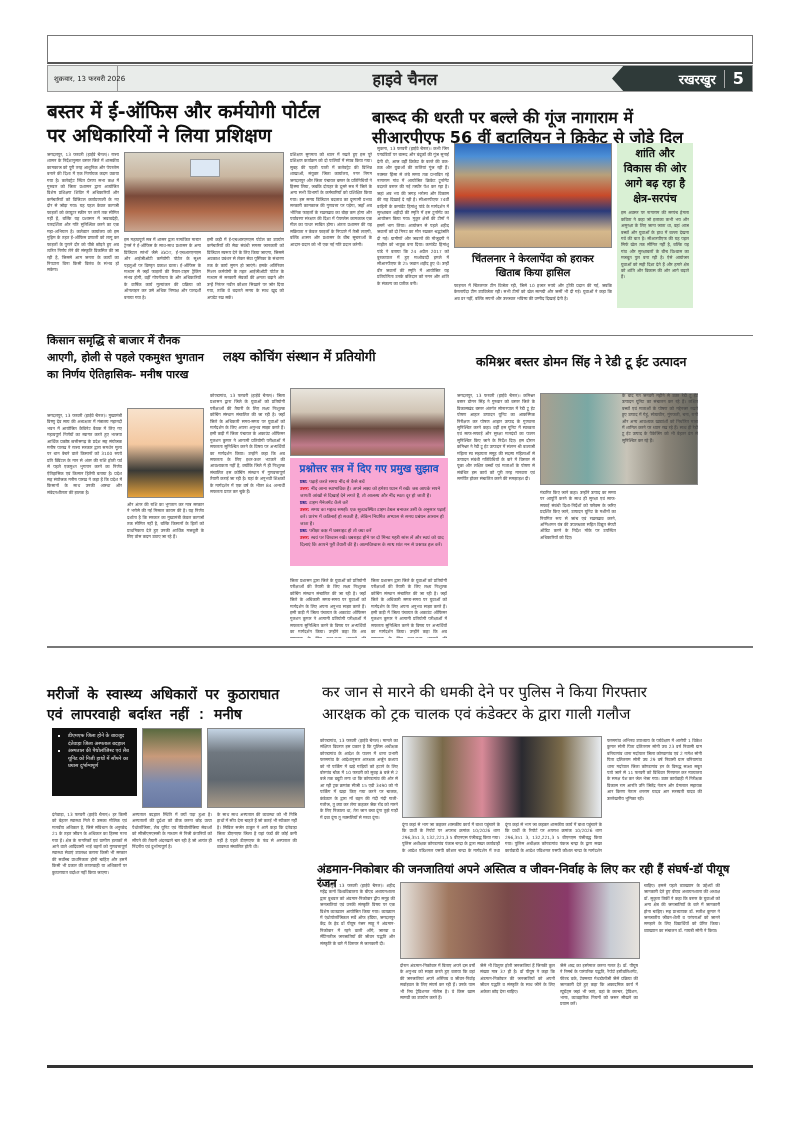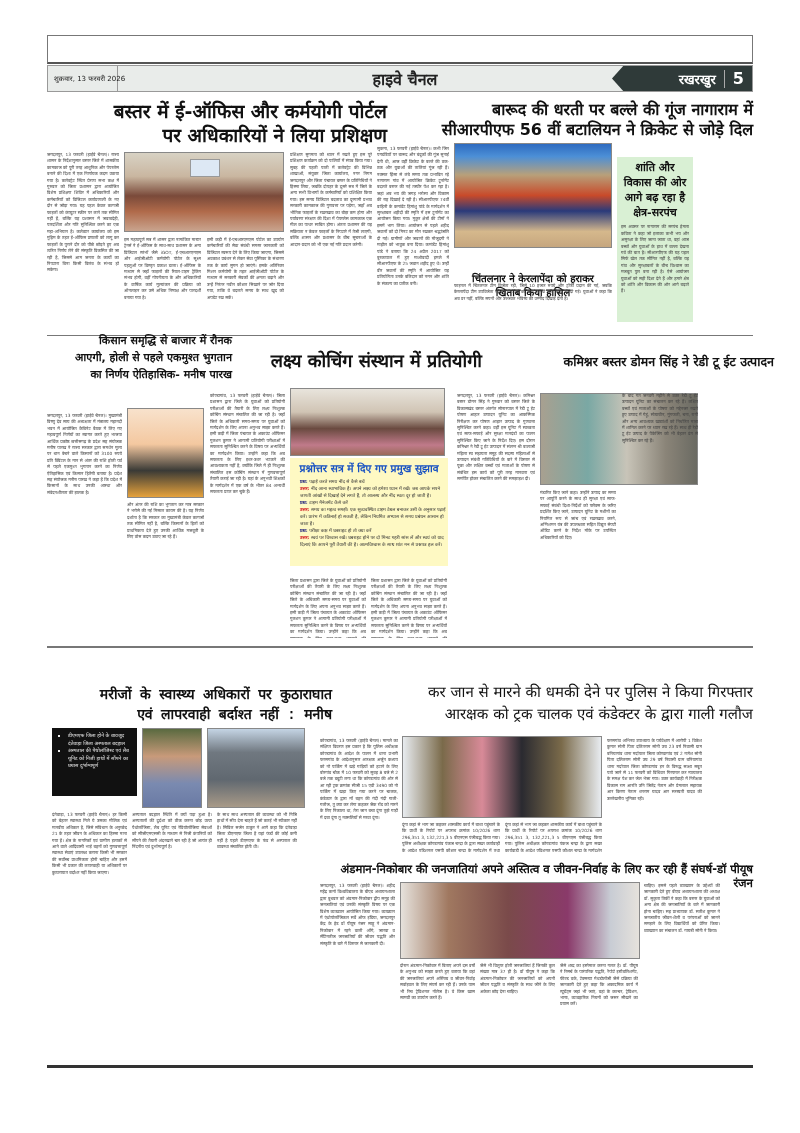--- a/index.html
+++ b/index.html
@@ -6,28 +6,28 @@
   html, body { width: 800px; height: 1133px; background: #ffffff; overflow: hidden; }
   body { font-family: "DejaVu Sans", sans-serif; color: #222; position: relative; }
   .page { position: absolute; left: 47px; top: 0; width: 706px; height: 1133px; }
   .top-box { position: absolute; left: 0; top: 35px; width: 706px; height: 29px; border: 1px solid #777; border-bottom: 2px solid #555; background: #fff; }
   .header { position: absolute; left: 0; top: 65px; width: 706px; height: 27px; background: #e9ecea; border: 1px solid #999; display: flex; align-items: center; }
   .hdr-date { width: 70px; font-size: 7px; padding-left: 6px; border-right: 1px solid #999; height: 100%; display: flex; align-items: center; white-space: nowrap; }
   .hdr-title { flex: 1; text-align: center; font-weight: bold; font-size: 16px; padding-right: 60px; }
   .hdr-right { position: absolute; right: 0; top: 0; height: 100%; width: 140px; background: #2f3a39; clip-path: polygon(8% 0, 100% 0, 100% 100%, 8% 100%, 0 50%); display: flex; align-items: center; justify-content: flex-end; color: #fff; }
   .hdr-city { font-weight: bold; font-size: 13px; padding-right: 8px; border-right: 1px solid #aaa; }
   .hdr-page { font-weight: bold; font-size: 16px; padding: 0 8px; }
-  .headline { position: absolute; font-weight: bold; color: #111; text-align: right; line-height: 1.25; }
+  .headline { position: absolute; font-weight: bold; color: #111; text-align: left; line-height: 1.25; }
   .col-text { position: absolute; font-size: 4.3px; line-height: 6.4px; color: #444; text-align: justify; overflow: hidden; }
   .photo { position: absolute; border: 1px solid #888; overflow: hidden; }
   .sidebar-green { position: absolute; background: #d9f0d4; padding: 4px; }
   .sidebar-green h3 { font-size: 11px; text-align: center; line-height: 1.35; color: #111; }
-  .sub-head { position: absolute; font-weight: bold; text-align: center; color: #111; margin-top: 20px; }
+  .sub-head { position: absolute; font-weight: bold; text-align: center; color: #111; }
   .rule { position: absolute; left: 0; width: 706px; height: 2px; background: #777; }
-  .qa-box { position: absolute; background: #fef9c3; }
+  .qa-box { position: absolute; background: #f9a8d4; }
   .qa-title { font-size: 10.5px; font-weight: bold; color: #1a53c2; text-align: center; padding: 3px 0; }
   .qa-line { font-size: 4.6px; line-height: 7px; color: #333; padding-left: 10px; }
   .qa-q { color: #1a1a7a; font-weight: bold; }
   .qa-a { color: #d0101a; font-weight: bold; }
   .black-box { position: absolute; background: #111; color: #eee; font-size: 5px; line-height: 7.5px; padding: 4px 6px 4px 12px; }
   .black-box li { list-style: square; margin-left: 4px; }
 </style>
 </head>
 <body>
 
@@ -55,35 +55,35 @@
     </div>
     <div class="photo" style="left:77px;top:152px;width:160px;height:80px;background:linear-gradient(180deg,#d8d2c4 0%,#c9b6a0 30%,#7a4a3a 55%,#b06a4a 75%,#c9a48e 100%);">
       <div style="position:absolute;left:65px;top:6px;width:30px;height:18px;background:#dde8f4;border:1px solid #999;"></div>
     </div>
     <div class="col-text" style="left:77px;top:237px;width:77px;height:90px;">इस महत्वपूर्ण सत्र में शासन द्वारा नामांकित मास्टर ट्रेनर्स ने ई-ऑफिस के साथ-साथ प्रशासन के अन्य डिजिटल स्तंभों जैसे iGOT, ई-एचआरएमएस और आईजीओटी कर्मयोगी पोर्टल के सूक्ष्म पहलुओं पर विस्तृत प्रकाश डाला। ई-ऑफिस के माध्यम से जहाँ फाइलों की रियल-टाइम ट्रैकिंग संभव होगी, वहीं गोपनीयता के और अधिकारियों के वार्षिक कार्य मूल्यांकन की प्रक्रिया को ऑनलाइन कर उसे अधिक निष्पक्ष और पारदर्शी बनाया गया है।</div>
     <div class="col-text" style="left:160px;top:237px;width:77px;height:90px;">इसी कड़ी में ई-एचआरएमएस पोर्टल का उपयोग कर्मचारियों की सेवा संबंधी समस्त जानकारी को डिजिटल स्वरूप देने के लिए किया जाएगा, जिससे अवकाश प्रबंधन से लेकर सेवा पुस्तिका के संधारण तक के कार्य सुगम हो जाएंगे। इसके अतिरिक्त मिशन कर्मयोगी के तहत आईजीओटी पोर्टल के माध्यम से सरकारी सेवकों की क्षमता बढ़ाने और उन्हें निरंतर नवीन कौशल सिखाने पर जोर दिया गया, ताकि वे बदलते समय के साथ खुद को अपडेट रख सकें।</div>
     <div class="col-text" style="left:243px;top:152px;width:82px;height:175px;">प्रशिक्षण सुगमता को ध्यान में रखते हुए इस पूरे प्रशिक्षण कार्यक्रम को दो पालियों में संपन्न किया गया। सुबह की पहली पाली में कलेक्ट्रेट की विभिन्न शाखाओं, संयुक्त जिला कार्यालय, नगर निगम जगदलपुर और जिला पंचायत बस्तर के प्रतिनिधियों ने हिस्सा लिया, जबकि दोपहर के दूसरे सत्र में जिले के अन्य सभी विभागों के कर्मचारियों को प्रशिक्षित किया गया। इस समग्र डिजिटल बदलाव का दूरगामी प्रभाव सरकारी कामकाज की गुणवत्ता पर पड़ेगा, जहाँ अब भौतिक फाइलों के रखरखाव का बोझ कम होगा और पर्यावरण संरक्षण की दिशा में पेपरलेस कामकाज एक मील का पत्थर साबित होगा। अंततः प्रशासन की यह सक्रियता न केवल फाइलों के निपटारे में तेजी लाएगी, बल्कि शासन और प्रशासन के बीच सूचनाओं के आदान-प्रदान को भी एक नई गति प्रदान करेगी।</div>
   </div>
 
   <div>
-    <div class="headline" style="left:325px;top:100px;width:381px;font-size:16px;">
+    <div class="headline" style="left:325px;top:108px;width:381px;font-size:16px;">
       <div>बारूद की धरती पर बल्ले की गूंज नागाराम में</div>
       <div>सीआरपीएफ 56 वीं बटालियन ने क्रिकेट से जोड़े दिल</div>
     </div>
     <div class="col-text" style="left:330px;top:146px;width:72px;height:182px;">
       <span>सुकमा, 13 फरवरी (हाईवे चैनल)।</span>
       <span>कभी जिन पगडंडियों पर बारूद और बंदूकों की गूंज सुनाई देती थी, आज वहीं क्रिकेट के बल्ले की ठक-ठक और युवाओं की तालियां गूंज रही हैं। नक्सल हिंसा से लंबे समय तक प्रभावित रहे नागाराम गांव में आयोजित क्रिकेट टूर्नामेंट बदलते बस्तर की नई तस्वीर पेश कर रहा है। जहां अब भय की जगह भरोसा और विकास की राह दिखाई दे रही है। सीआरपीएफ 74वीं वाहिनी के कमांडेंट हिमांशु पांडे के मार्गदर्शन में सुरक्षाबल शहीदों की स्मृति में इस टूर्नामेंट का आयोजन किया गया। मुकुर क्षेत्रों की टीमों ने इसमें भाग लिया। आयोजन से पहले शहीद जवानों को दो मिनट का मौन रखकर श्रद्धांजलि दी गई। ग्रामीणों और जवानों की मौजूदगी ने माहौल को भावुक बना दिया। कमांडेंट हिमांशु पांडे ने बताया कि 24 अप्रैल 2017 को बुरकापाल में हुए माओवादी हमले में सीआरपीएफ के 25 जवान शहीद हुए थे। उन्हीं वीर जवानों की स्मृति में आयोजित यह प्रतियोगिता उनके बलिदान को नमन और शांति के संकल्प का प्रतीक बनी।</span>
     </div>
     <div class="photo" style="left:407px;top:143px;width:158px;height:105px;background:linear-gradient(180deg,#2e6bc0 0%,#4c8fd6 12%,#b8a07a 30%,#c84a2a 50%,#2a3a7a 65%,#d5b88c 85%,#c6a67e 100%);"></div>
     <div class="sub-head" style="left:407px;top:252px;width:158px;font-size:10px;line-height:1.35;">
       <div>चिंतलनार ने केरलापेंदा को हराकर</div>
       <div>खिताब किया हासिल</div>
     </div>
     <div class="col-text" style="left:407px;top:283px;width:158px;height:28px;">फाइनल में चिंतलनार टीम विजेता रही, जिसे 10 हजार रुपये और ट्रॉफी प्रदान की गई, जबकि केरलापेंदा टीम उपविजेता रही। सभी टीमों को खेल सामग्री और जर्सी भी दी गई। युवाओं ने कहा कि अब डर नहीं, बल्कि सपनों और उज्ज्वल भविष्य की उम्मीद दिखाई देती है।</div>
-    <div class="sidebar-green" style="left:570px;top:143px;width:76px;height:165px;margin-top:14px;">
+    <div class="sidebar-green" style="left:570px;top:143px;width:76px;height:165px;">
       <h3>शांति और विकास की ओर आगे बढ़ रहा है क्षेत्र-सरपंच</h3>
       <div class="col-text" style="position:static;height:105px;margin-top:4px;">इस अवसर पर नागाराम की सरपंच हेमला कविता ने कहा जो इलाका कभी भय और असुरक्षा के लिए जाना जाता था, वहां आज बच्चों और युवाओं के हाथ में बल्ला देखना गर्व की बात है। सीआरपीएफ की यह पहल सिर्फ खेल तक सीमित नहीं है, बल्कि यह गांव और सुरक्षाबलों के बीच विश्वास का मजबूत पुल बना रही है। ऐसे आयोजन युवाओं को सही दिशा देते हैं और हमारे क्षेत्र को शांति और विकास की ओर आगे बढ़ाते हैं।</div>
     </div>
   </div>
 
   <div class="rule" style="top:335px;height:1px;"></div>
 
   <div>
     <div class="headline" style="left:0;top:332px;width:185px;font-size:11px;line-height:1.55;">
       <div>किसान समृद्धि से बाजार में रौनक</div>
@@ -92,21 +92,21 @@
     </div>
     <div class="col-text" style="left:0;top:413px;width:75px;height:225px;">
       <span>जगदलपुर, 13 फरवरी (हाईवे चैनल)।</span>
       <span>मुख्यमंत्री विष्णु देव साय की अध्यक्षता में मंत्रालय महानदी भवन में आयोजित कैबिनेट बैठक में लिए गए महत्वपूर्ण निर्णयों का स्वागत करते हुए भाजपा आर्थिक प्रकोष्ठ छत्तीसगढ़ के प्रदेश सह संयोजक मनीष पारख ने राज्य सरकार द्वारा समर्थन मूल्य पर धान बेचने वाले किसानों को 3100 रुपये प्रति क्विंटल के मान से अंतर की राशि होली पर्व से पहले एकमुश्त भुगतान करने का निर्णय ऐतिहासिक एवं किसान हितैषी बताया है। प्रदेश सह संयोजक मनीष पारख ने कहा है कि प्रदेश में किसानों के साथ उनकी आस्था और संवेदनशीलता की झलक है।</span>
     </div>
     <div class="photo" style="left:80px;top:408px;width:77px;height:90px;background:linear-gradient(180deg,#f8e2cc 0%,#f4c8a0 40%,#3a3a36 70%,#e6a23c 100%);"></div>
     <div class="col-text" style="left:80px;top:502px;width:77px;height:136px;">और अंतर की राशि का भुगतान कर मात्र सरकार ने भरोसे की नई मिसाल कायम की है। यह निर्णय दर्शाता है कि सरकार का मुख्यमंत्री केवल कागजों तक सीमित नहीं है, बल्कि किसानों के हितों को प्राथमिकता देते हुए उनकी आर्थिक मजबूती के लिए ठोस कदम उठाए जा रहे हैं।</div>
   </div>
 
   <div>
-    <div class="headline" style="left:160px;top:348px;width:275px;font-size:18px;line-height:1.45;">
+    <div class="headline" style="left:176px;top:348px;width:275px;font-size:13px;line-height:1.45;">
       <div>लक्ष्य कोचिंग संस्थान में प्रतियोगी</div>
     </div>
     <div class="col-text" style="left:163px;top:393px;width:75px;height:245px;">
       <span>कोण्डागांव, 13 फरवरी (हाईवे चैनल)।</span>
       <span>जिला प्रशासन द्वारा जिले के युवाओं को प्रतियोगी परीक्षाओं की तैयारी के लिए लक्ष्य निःशुल्क कोचिंग संस्थान संचालित की जा रही है। जहाँ जिले के अधिकारी समय-समय पर युवाओं को मार्गदर्शन के लिए अपना अनुभव साझा करते हैं। इसी कड़ी में जिला पंचायत के अकाउंट ऑफिसर गुलशन कुमार ने आगामी प्रतियोगी परीक्षाओं में सफलता सुनिश्चित करने के विषय पर अभ्यर्थियों का मार्गदर्शन किया। उन्होंने कहा कि अब सफलता के लिए इधर-उधर भटकने की आवश्यकता नहीं है, क्योंकि जिले में ही निःशुल्क संचालित इस कोचिंग संस्थान में गुणवत्तापूर्ण तैयारी कराई जा रही है। यहां के अनुभवी शिक्षकों के मार्गदर्शन में एक वर्ष के भीतर 84 अभ्यर्थी सफलता प्राप्त कर चुके हैं।</span>
     </div>
     <div class="photo" style="left:243px;top:388px;width:155px;height:68px;background:linear-gradient(180deg,#e8e4dc 0%,#d0c4b4 35%,#6a4a40 60%,#c07a8a 85%,#9a6a5a 100%);"></div>
     <div class="qa-box" style="left:243px;top:458px;width:158px;height:108px;">
       <div class="qa-title">प्रश्नोत्तर सत्र में दिए गए प्रमुख सुझाव</div>
       <div class="qa-line"><span class="qa-q">प्रश्न:</span> <span>पढ़ाई करते समय नींद से कैसे बचें</span></div>

